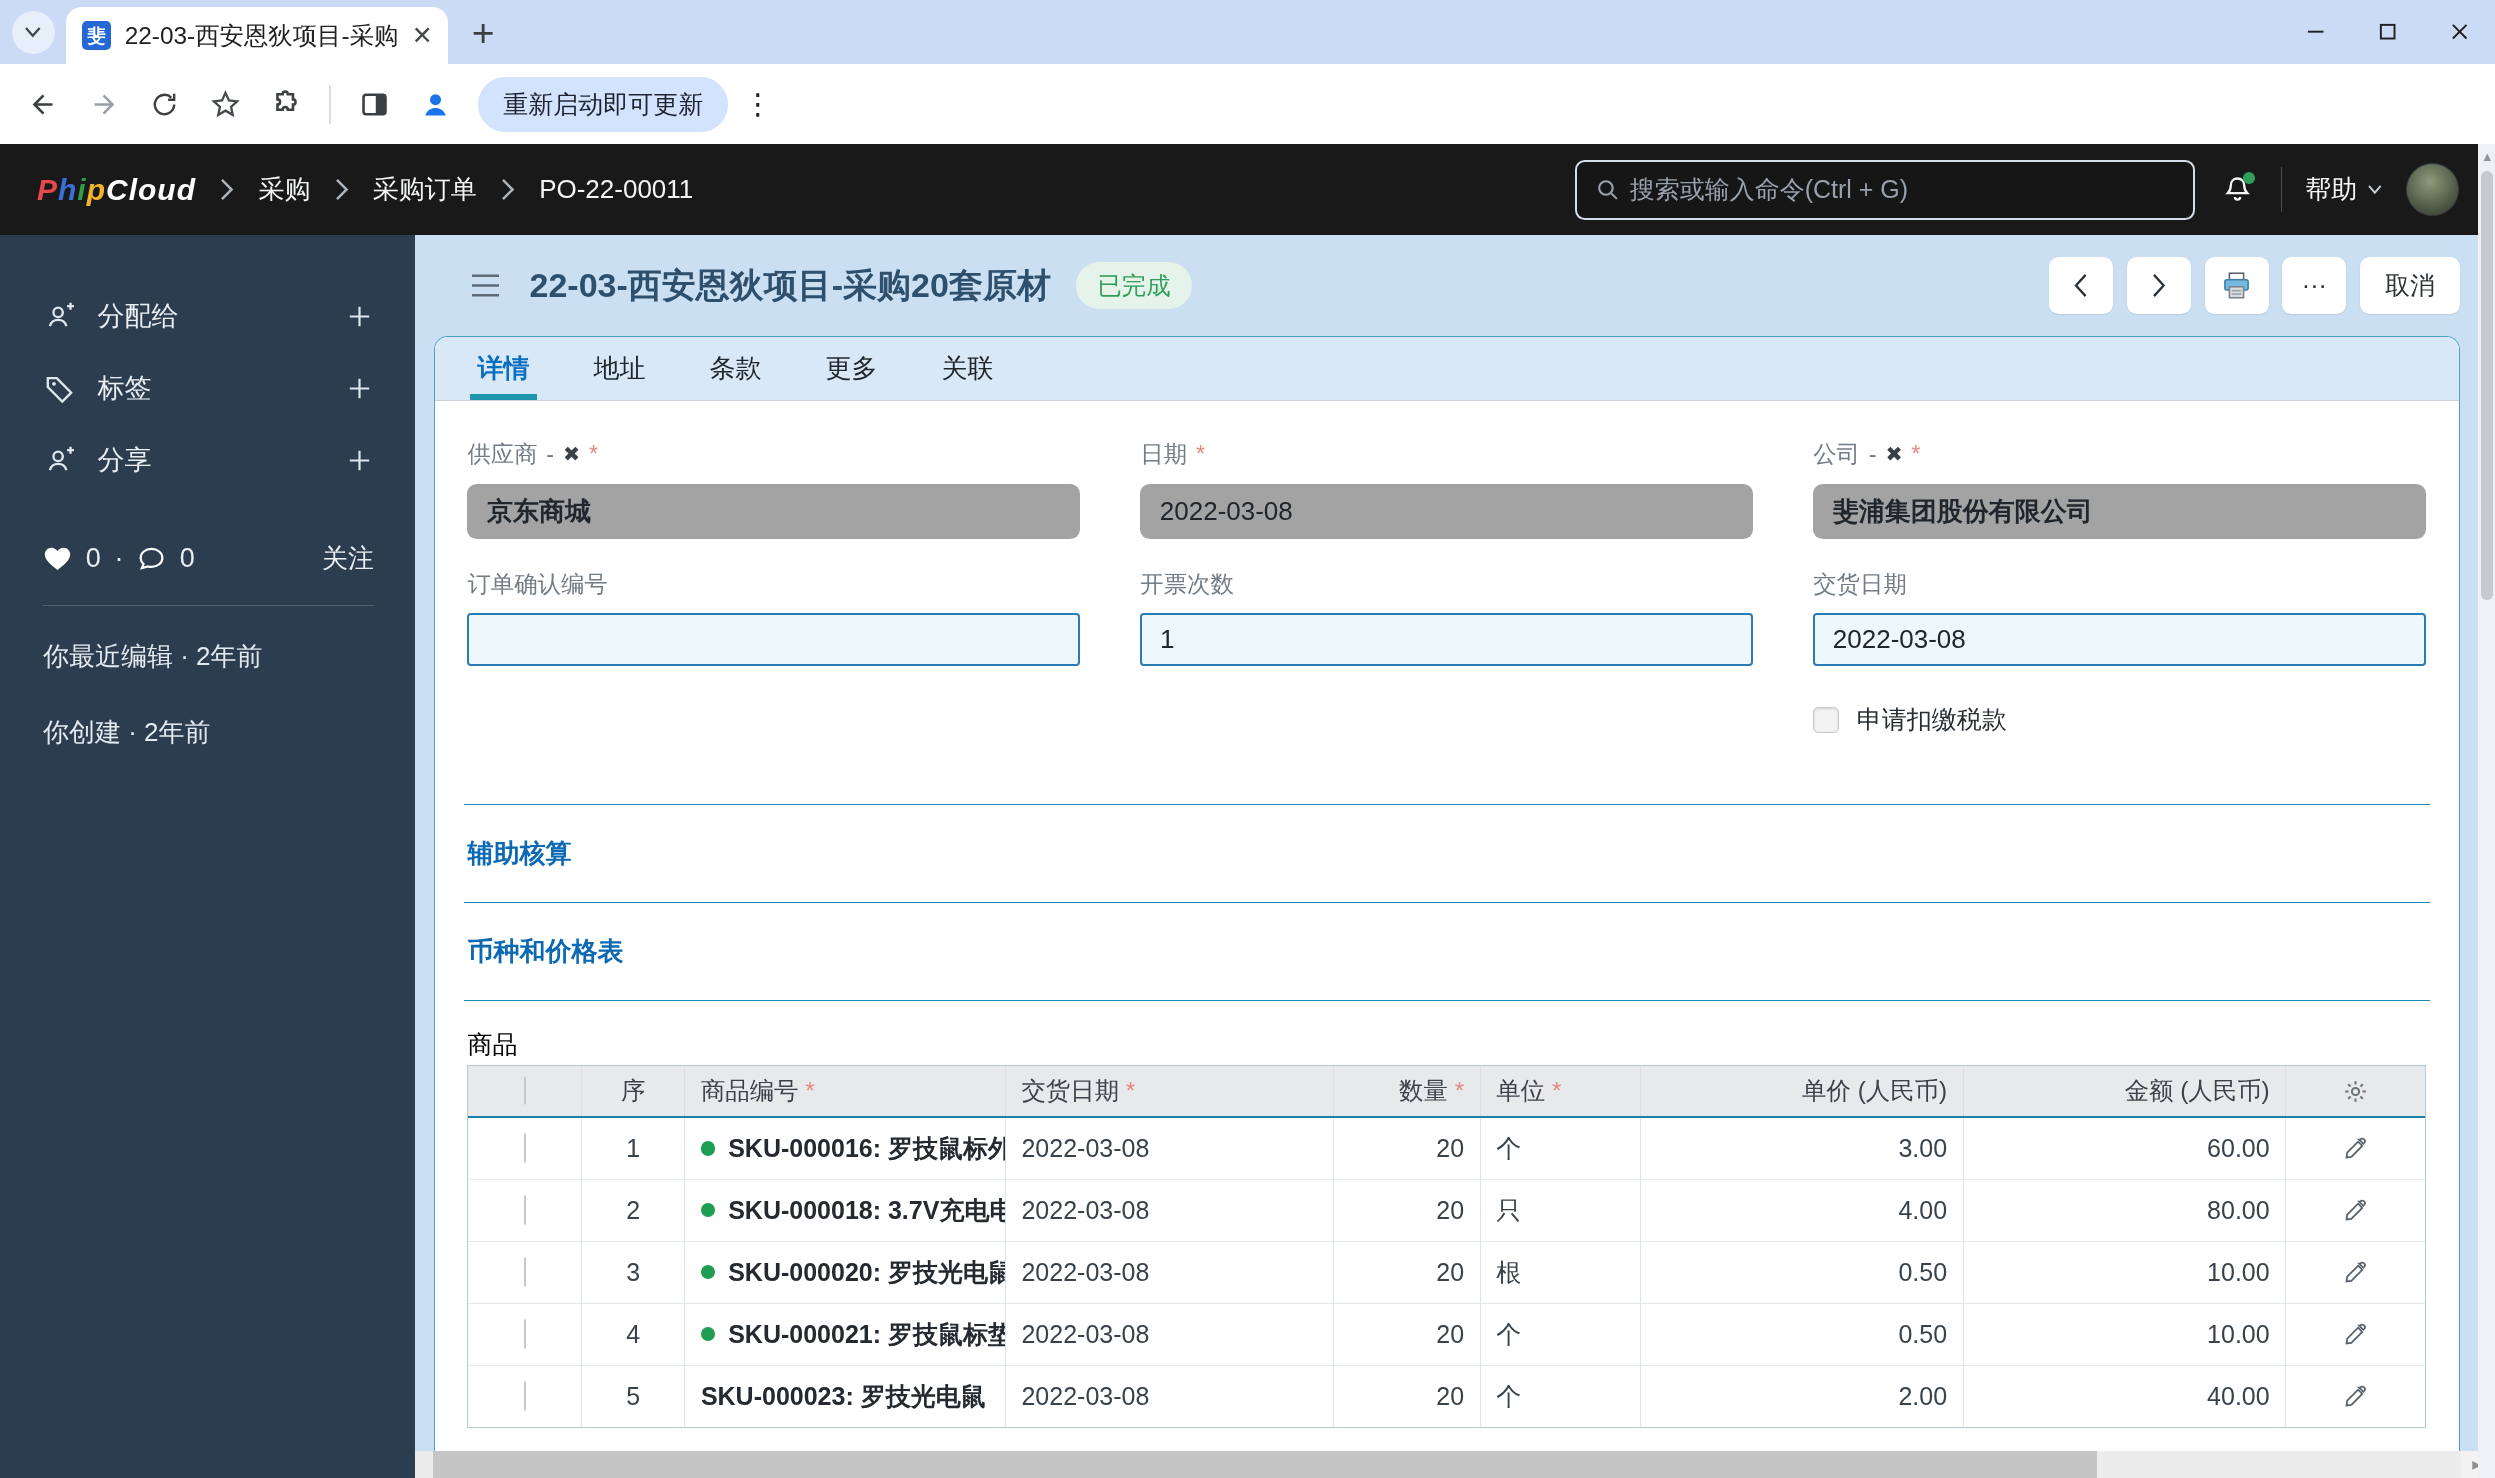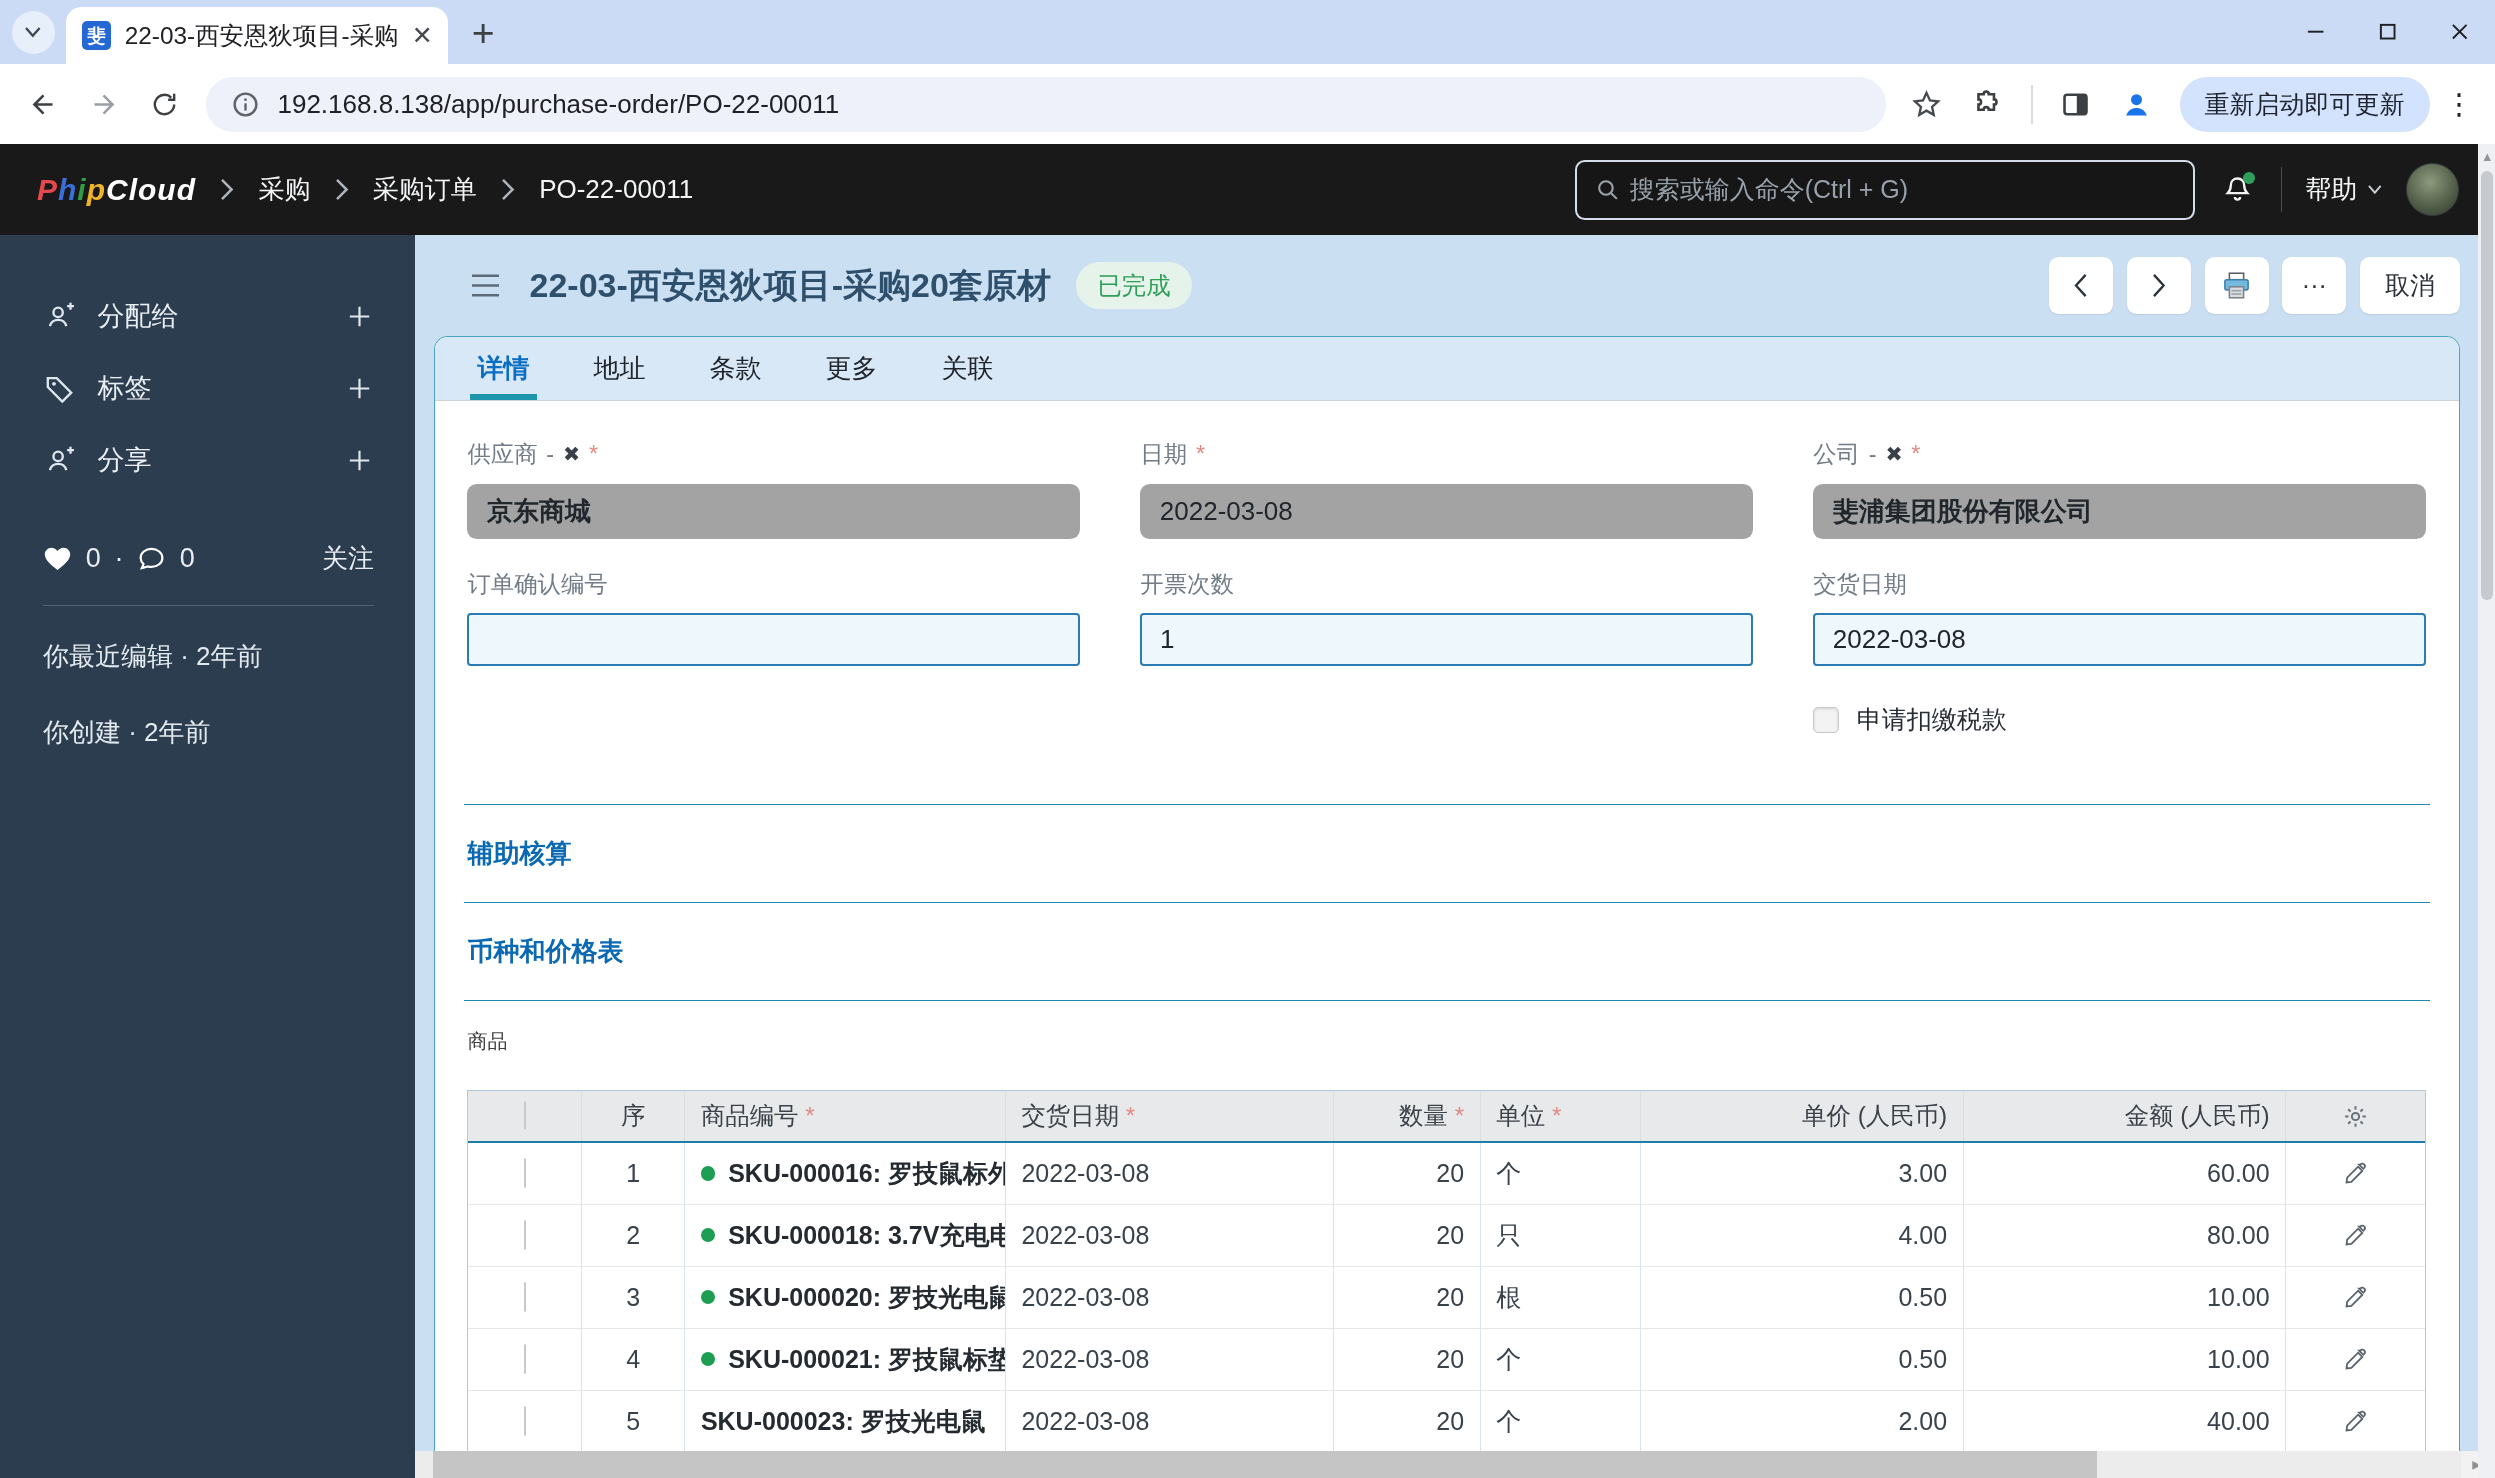--- a/index.html
+++ b/index.html
@@ -75,21 +75,21 @@
   .req { color:#e08b84; }
   .ctrl-ro { height:55px; background:#a3a3a3; border-radius:9.8px; padding:0 19.5px; line-height:55px; font-size:26px; color:#20262c; white-space:nowrap; overflow:hidden; }
   .ctrl-ro.bold { font-weight:700; }
   .ctrl-in { width:100%; height:53px; background:#eef8fc; border:2px solid #2b7cb4; border-radius:3.9px; padding:0 17.6px; font-size:26px; color:#20262c; font-family:inherit; outline:none; }
   .cb-row { grid-column:3; display:flex; align-items:center; gap:17.6px; margin:7.8px 0 29px; font-size:25px; color:#262c33; }
   .cb { width:26px; height:26px; border-radius:4.9px; background:#f3f3f3; border:1px solid #c9c9c9; box-shadow:inset 0 1px 2.9px rgba(0,0,0,.14); flex:none; }
 
   .section { border-top:1px solid #1f88b0; padding:31px 3.9px; }
   .section h3 { font-size:26px; font-weight:700; color:#0a69b2; }
   .items-area { border-top:1px solid #1f88b0; padding:27px 3.9px 0; }
-  .items-label { font-size:20px; color:#404040; margin-bottom:35px; }
+  .items-label { font-size:25px; color:#000000; margin-bottom:4px; }
 
   .grid-wrap { border:1px solid #b3c9da; }
   table { width:100%; border-collapse:collapse; table-layout:fixed; }
   thead tr { background:#e8e9ea; height:51px; }
   th { font-size:24.4px; font-weight:400; color:#3b424a; padding:0 15.6px; border-right:1px solid #dcdfe2; border-bottom:2px solid #1d7fa8; text-align:left; white-space:nowrap; overflow:hidden; }
   th.c{text-align:center} th.r{text-align:right}
   td { height:62px; padding:0 15.6px; font-size:25px; color:#39424b; border-right:1px solid #d8e4ee; border-top:1px solid #e4e8ec; white-space:nowrap; overflow:hidden; }
   tbody tr:first-child td { border-top:none; }
   td.c{text-align:center} td.r{text-align:right}
   td:last-child, th:last-child { border-right:none; }
@@ -152,28 +152,20 @@
     <div class="tb-icon">
         <svg width="31" height="31" viewBox="0 0 24 24">
           <path d="M5 12h13m-6-7l7 7-7 7" fill="none" stroke="#9aa0a6" stroke-width="2"></path>
         </svg>
       </div>
     <div class="tb-icon">
         <svg width="29" height="29" viewBox="0 0 24 24">
           <path d="M20 12a8 8 0 1 1-2.4-5.7M20 3v5h-5" fill="none" stroke="#3c4043" stroke-width="2"></path>
         </svg>
       </div>
-    <div class="urlbar">
-      <svg width="29" height="29" viewBox="0 0 24 24">
-          <circle cx="12" cy="12" r="9" fill="none" stroke="#5f6368" stroke-width="2"></circle>
-          <line x1="12" y1="7" x2="12" y2="9" stroke="#5f6368" stroke-width="2"></line>
-          <line x1="12" y1="11" x2="12" y2="17" stroke="#5f6368" stroke-width="2"></line>
-        </svg>
-      <span class="url-text">192.168.8.138/app/purchase-order/PO-22-00011</span>
-    </div>
     <div class="tb-icon">
         <svg width="31" height="31" viewBox="0 0 24 24">
           <path d="M12 3l2.7 5.8 6.3.7-4.7 4.3 1.3 6.2-5.6-3.2L6.4 20l1.3-6.2L3 9.5l6.3-.7z" fill="none" stroke="#454b50" stroke-width="1.8"></path>
         </svg>
       </div>
     <div class="tb-icon">
         <svg width="31" height="31" viewBox="0 0 24 24">
           <path d="M9 4a2 2 0 0 1 4 0h4v4a2 2 0 0 1 0 4v4h-4a2 2 0 0 0-4 0H5v-4a2 2 0 0 0 0-4V4z" fill="none" stroke="#3c4043" stroke-width="2"></path>
         </svg>
       </div>

